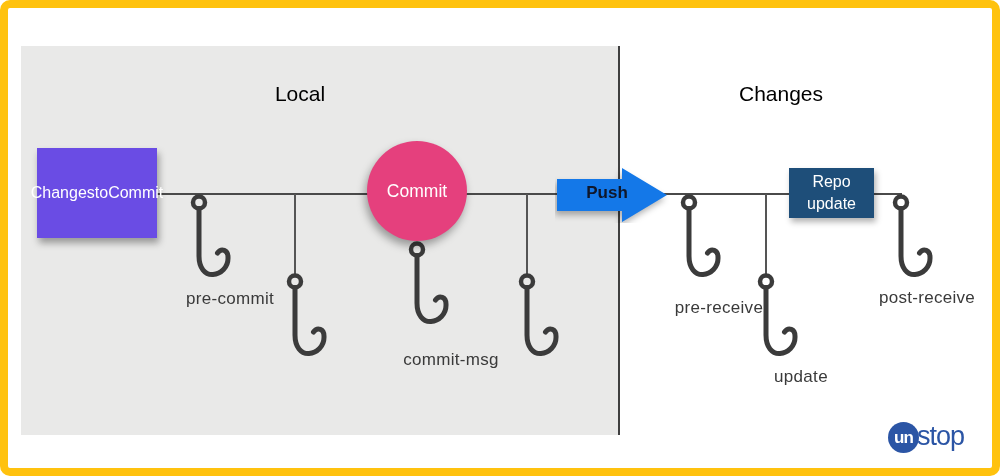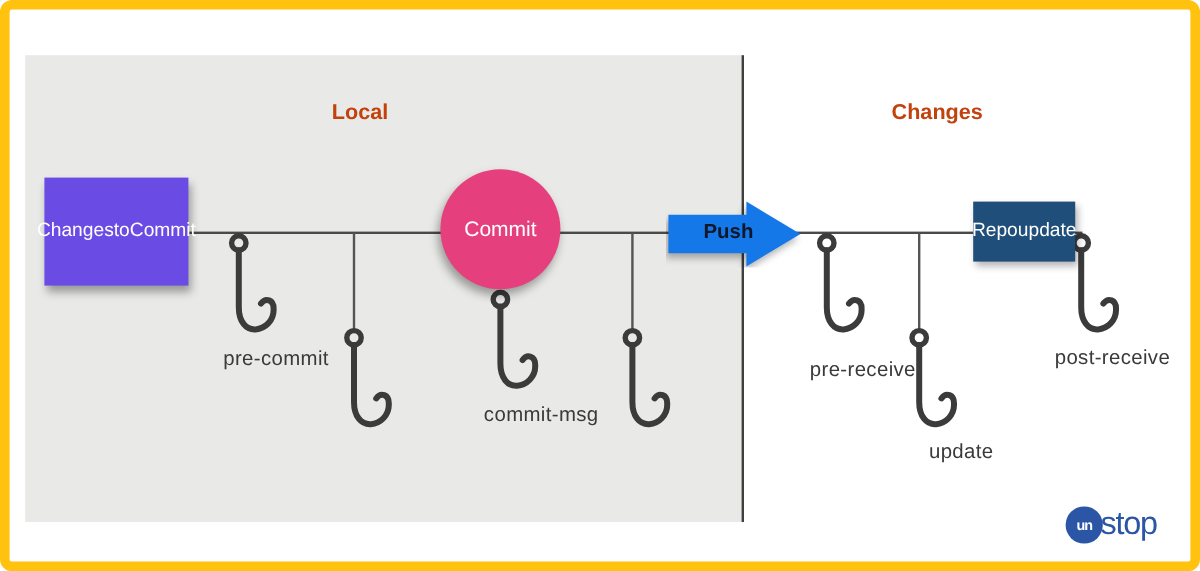--- a/index.html
+++ b/index.html
@@ -27,21 +27,21 @@
   .local-panel{
     position:absolute;left:21px;top:46px;width:598px;height:389px;
     background:var(--local-panel-gray);z-index:0;
   }
   .divider{
     position:absolute;left:618px;top:46px;width:2px;height:389px;
     background:#3F3F3F;z-index:1;
   }
   .section-title{
     position:absolute;transform:translate(-50%,-50%);
-    font-size:18px;font-weight:700;color:#c2410c;z-index:2;white-space:nowrap;
+    font-size:21px;font-weight:400;color:#000000;z-index:2;white-space:nowrap;
   }
   .title-local{left:300px;top:94px;}
   .title-remote{left:781px;top:94px;}
   .main-line{
     position:absolute;top:192.5px;height:2px;background:var(--line-gray);z-index:2;
   }
   .line-local{left:157px;width:462px;}
   .line-remote{left:658px;width:244px;}
   .drop-line{
     position:absolute;top:194px;width:1.5px;height:82px;background:#555;z-index:2;
@@ -71,34 +71,34 @@
   .push-arrow-svg{position:absolute;left:555px;top:165px;z-index:6;}
   .push-arrow-svg polygon{
     fill:var(--push-arrow-blue);
     filter:drop-shadow(-2px 4px 3px rgba(0,0,0,.3));
   }
   .push-label{
     position:absolute;left:572px;top:183px;width:70px;text-align:center;
     color:#0f172a;font-size:17px;font-weight:600;z-index:7;
   }
   .repo-box{
-    position:absolute;left:811px;top:168px;width:85px;height:50px;
+    position:absolute;left:789px;top:168px;width:85px;height:50px;
     background:var(--repo-update-navy);color:#fff;
-    display:flex;flex-direction:row;align-items:center;justify-content:center;
+    display:flex;flex-direction:column;align-items:center;justify-content:center;
     font-size:16px;font-weight:500;line-height:1.4;text-align:center;
     box-shadow:2px 4px 6px rgba(0,0,0,.3);z-index:5;
   }
   .logo{
     position:absolute;left:888px;top:422px;height:31px;
     display:flex;align-items:center;z-index:6;
   }
   .logo-circle{
     width:31px;height:31px;border-radius:50%;background:var(--logo-blue);
     color:#fff;display:flex;align-items:center;justify-content:center;
-    font-size:12px;font-weight:800;letter-spacing:-1px;flex:0 0 auto;
+    font-size:17px;font-weight:800;letter-spacing:-1px;flex:0 0 auto;
   }
   .logo-text{
     color:var(--logo-blue);font-size:27px;font-weight:400;letter-spacing:-1px;
     margin-left:-2px;position:relative;top:-1px;
   }
 </style>
 </head>
 <body>
 
 <div class="canvas">
@@ -140,21 +140,21 @@
   <svg class="hook" style="left:750px;top:273px" viewBox="0 0 52 88">
     <circle cx="16" cy="8.5" r="6"></circle>
     <path d="M16,14.5 L16,62 C16,74 22,81 30,80.5 C38,80 45,73 45,64.5 L45,63 C45,56 38.5,53.5 34.5,59"></path>
   </svg>
   <svg class="hook" style="left:885px;top:194px" viewBox="0 0 52 88">
     <circle cx="16" cy="8.5" r="6"></circle>
     <path d="M16,14.5 L16,62 C16,74 22,81 30,80.5 C38,80 45,73 45,64.5 L45,63 C45,56 38.5,53.5 34.5,59"></path>
   </svg>
 
   <div class="hook-label" style="left:211px;top:299px">pre-commit</div>
-  <div class="hook-label" style="left:432px;top:346px">commit-msg</div>
+  <div class="hook-label" style="left:432px;top:360px">commit-msg</div>
   <div class="hook-label" style="left:700px;top:308px">pre-receive</div>
   <div class="hook-label" style="left:782px;top:377px">update</div>
   <div class="hook-label" style="left:908px;top:298px">post-receive</div>
 
   <div class="changes-box">
     <span>Changes</span>
     <span>to</span>
     <span>Commit</span>
   </div>
 

